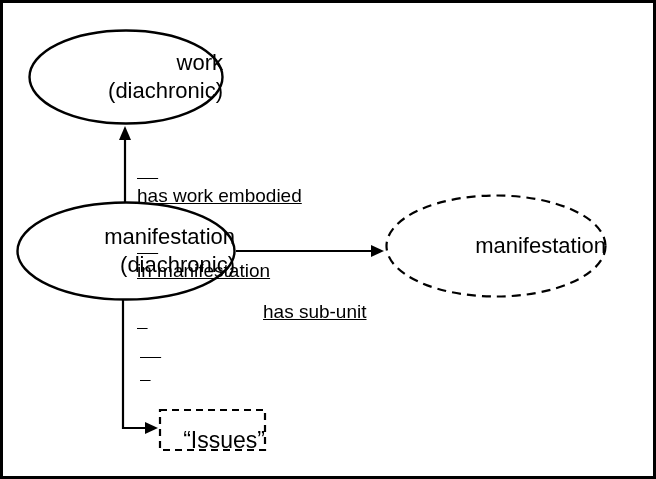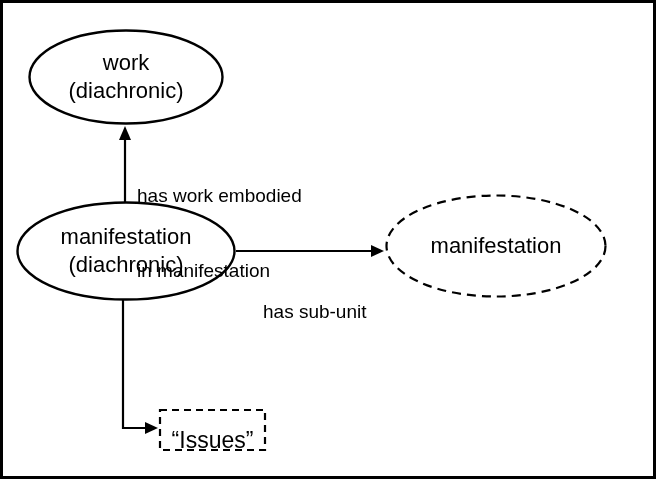--- a/index.html
+++ b/index.html
@@ -24,32 +24,33 @@
   }
   .shapes {
     position: absolute;
     left: 0;
     top: 0;
   }
   .node-label {
     position: absolute;
     display: flex;
     flex-direction: column;
-    align-items: center;
+    align-items: flex-end;
     justify-content: center;
     text-align: center;
     font-size: 22px;
     line-height: 28px;
     white-space: nowrap;
   }
   .edge-label {
     position: absolute;
     font-size: 19px;
     line-height: 25px;
     white-space: pre;
+    text-decoration: underline;
   }
   .edge-label.notes {
     line-height: 23.5px;
   }
   .issues-label {
     font-size: 23px;
     line-height: 24px;
     margin-top: 10px;
   }
   .edge-label span, .node-label span { display: block; }

